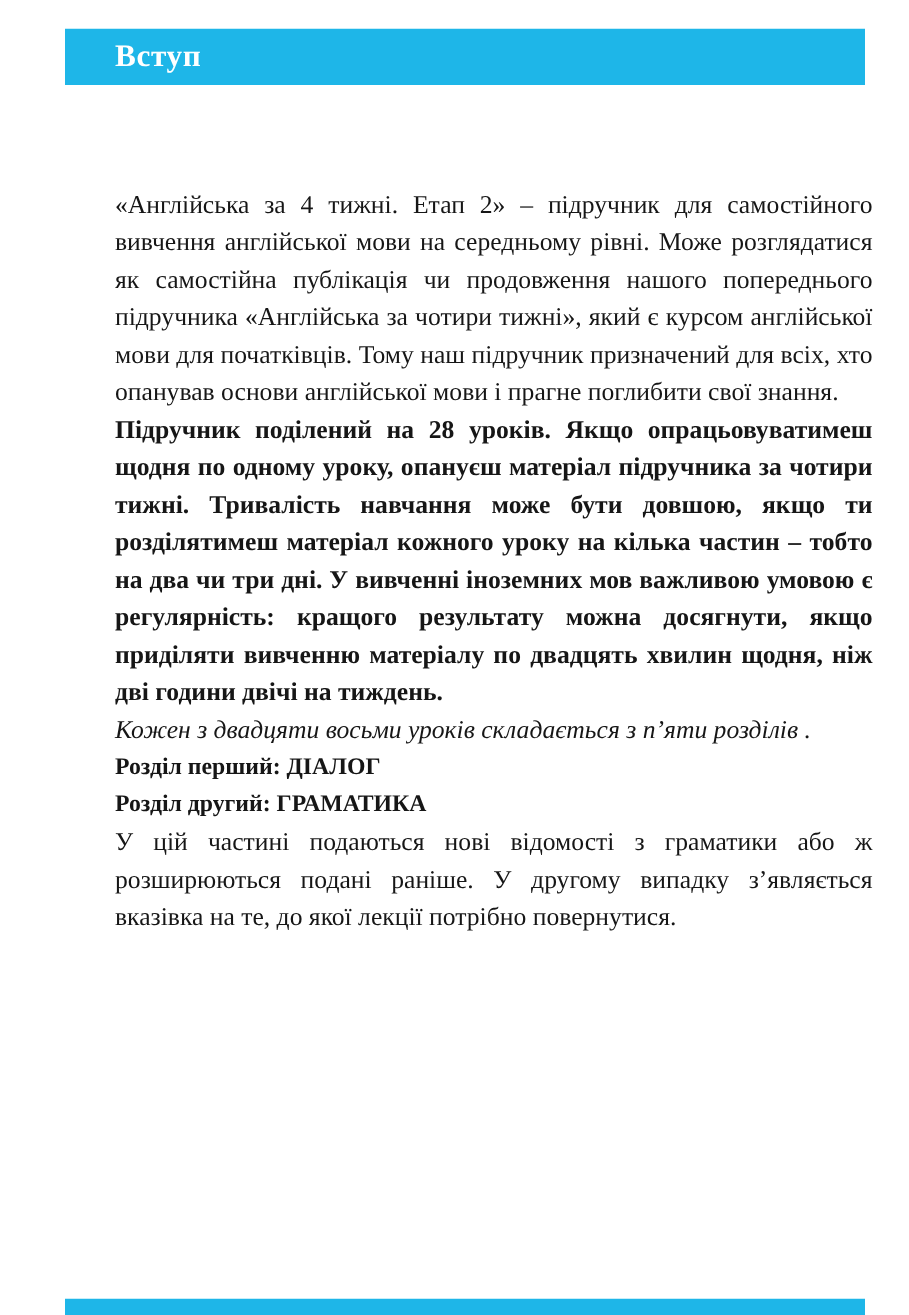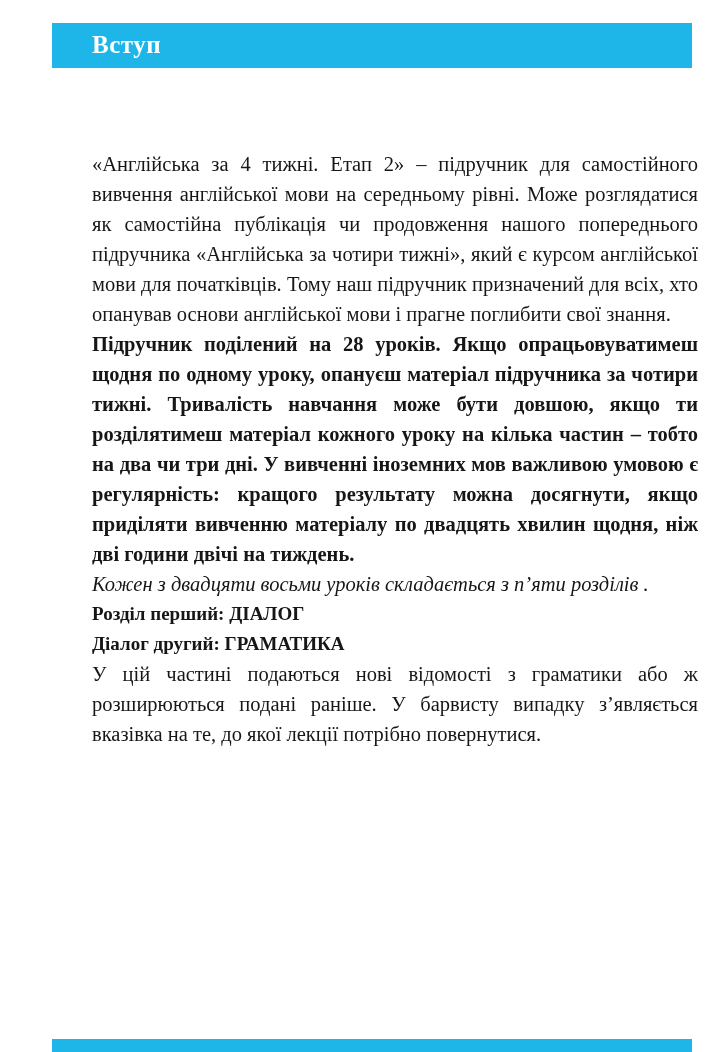--- a/index.html
+++ b/index.html
@@ -80,21 +80,21 @@
 
     <p class="para-intro">«Англійська за 4 тижні. Етап 2» – підручник для самостійного вивчення англійської мови на середньому рівні. Може розглядатися як самостійна публікація чи продовження нашого попереднього підручника «Англійська за чотири тижні», який є курсом англійської мови для початківців. Тому наш підручник призначений для всіх, хто опанував основи англійської мови і прагне поглибити свої знання.</p>
 
     <p class="para-structure">Підручник поділений на 28 уроків. Якщо опрацьовуватимеш щодня по одному уроку, опануєш матеріал підручника за чотири тижні. Тривалість навчання може бути довшою, якщо ти розділятимеш матеріал кожного уроку на кілька частин – тобто на два чи три дні. У вивченні іноземних мов важливою умовою є регулярність: кращого результату можна досягнути, якщо приділяти вивченню матеріалу по двадцять хвилин щодня, ніж дві години двічі на тиждень.</p>
 
     <p class="para-lessons">Кожен з двадцяти восьми уроків складається з п’яти розділів .</p>
 
     <p class="section-heading">Розділ перший: ДІАЛОГ</p>
 
 
-    <p class="section-heading">Діалог другий: ГРАМАТИКА</p>
+    <p class="section-heading">Розділ другий: ГРАМАТИКА</p>
 
-    <p class="section-body-grammar">У цій частині подаються нові відомості з граматики або ж розширюються подані раніше. У барвисту випадку з’являється вказівка на те, до якої лекції потрібно повернутися.</p>
+    <p class="section-body-grammar">У цій частині подаються нові відомості з граматики або ж розширюються подані раніше. У другому випадку з’являється вказівка на те, до якої лекції потрібно повернутися.</p>
 
   </div>
 
   <div class="footer-bar"></div>
 
 </div>
 
 </body></html>

